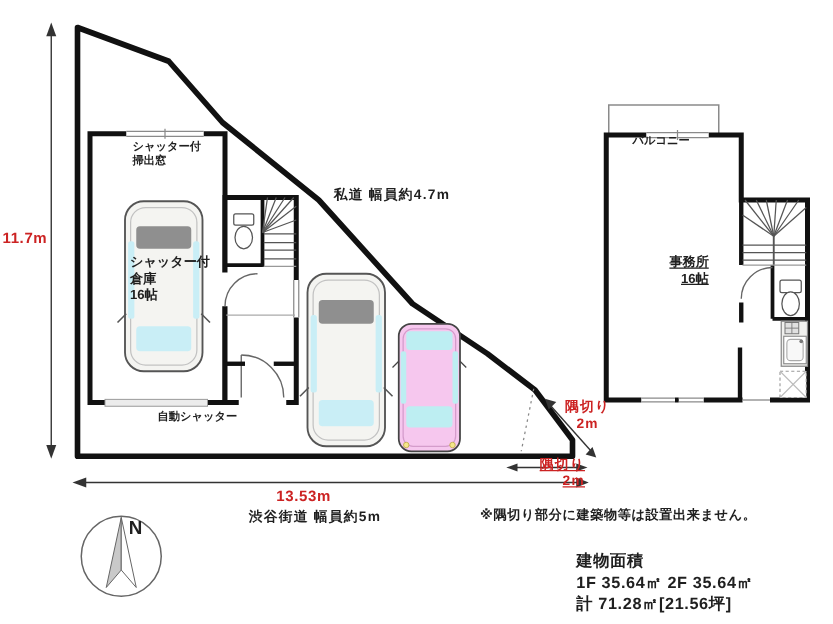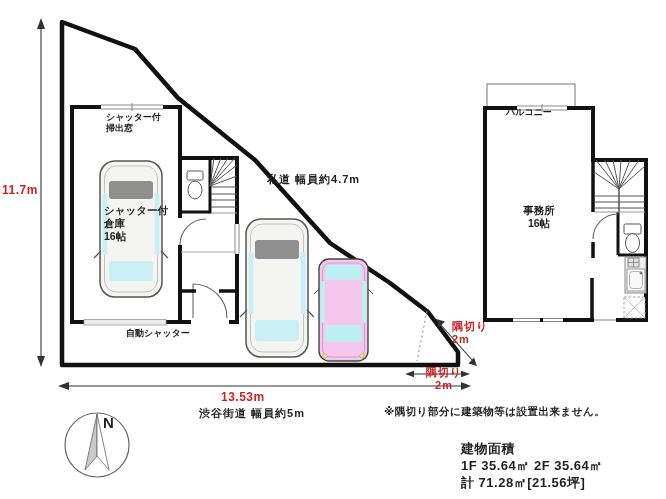--- a/index.html
+++ b/index.html
@@ -3,31 +3,31 @@
 <meta charset="utf-8">
 <style>
   html,body{margin:0;padding:0;background:#ffffff;}
   #stage{
     position:relative;width:666px;height:499px;background:#ffffff;overflow:hidden;
     font-family:"Liberation Sans","DejaVu Sans",sans-serif;color:#1f1f1f;
   }
   #plan-svg{position:absolute;left:0;top:0;}
   .lbl{position:absolute;white-space:nowrap;color:#1f1f1f;font-weight:600;}
   .ml{white-space:pre-line;}
-  .red{color:#cc2323;}
+  .red{color:#cc2323;text-align:center;}
   .sm{font-size:9px;line-height:11px;}
   .room{font-size:10.5px;line-height:13px;}
   .dim{font-size:12px;font-weight:bold;letter-spacing:0.5px;}
   .road{font-size:11px;letter-spacing:1px;}
   .cut{font-size:11px;line-height:12.5px;letter-spacing:1px;}
   .note{font-size:10.5px;letter-spacing:0.5px;}
   .area{font-size:13px;line-height:17px;white-space:pre;letter-spacing:0.5px;}
   .area-title{font-weight:bold;text-align:center;}
   .north{font-size:15px;font-weight:bold;}
-  .ctr{text-align:center;}
+  .ctr{text-align:right;text-decoration:underline;}
 </style>
 </head>
 <body>
 
 <div id="stage">
 
   <svg id="plan-svg" width="666" height="499" viewBox="0 0 666 499">
 
     <g>
       <path d="M62 22 L135 49 L178 98 L255 160 L330 243 L390 283 L428 312 L458 352 L458 365 L62 365 Z" fill="#ffffff" stroke="#111" stroke-width="4.5" stroke-linejoin="round"></path>
@@ -232,21 +232,21 @@
 
   <div class="lbl sm ml" style="left:106px;top:112px;">シャッター付
 掃出窓</div>
 
   <div class="lbl room ml" style="left:104px;top:204px;">シャッター付
 倉庫
 16帖</div>
 
   <div class="lbl sm" style="left:126px;top:328px;text-align:right;">自動シャッター</div>
 
-  <div class="lbl road" style="left:267px;top:148px;margin-top:24px;">私道 幅員約4.7m</div>
+  <div class="lbl road" style="left:267px;top:148px;">私道 幅員約4.7m</div>
 
   <div class="lbl dim red" style="left:221px;top:390px;">13.53m</div>
 
   <div class="lbl road" style="left:199px;top:406px;">渋谷街道 幅員約5m</div>
 
   <div class="lbl cut red ml" style="left:452px;top:320px;">隅切り
 2m</div>
 
   <div class="lbl cut red ml ctr" style="left:420px;top:366px;width:48px;">隅切り
 2m</div>

